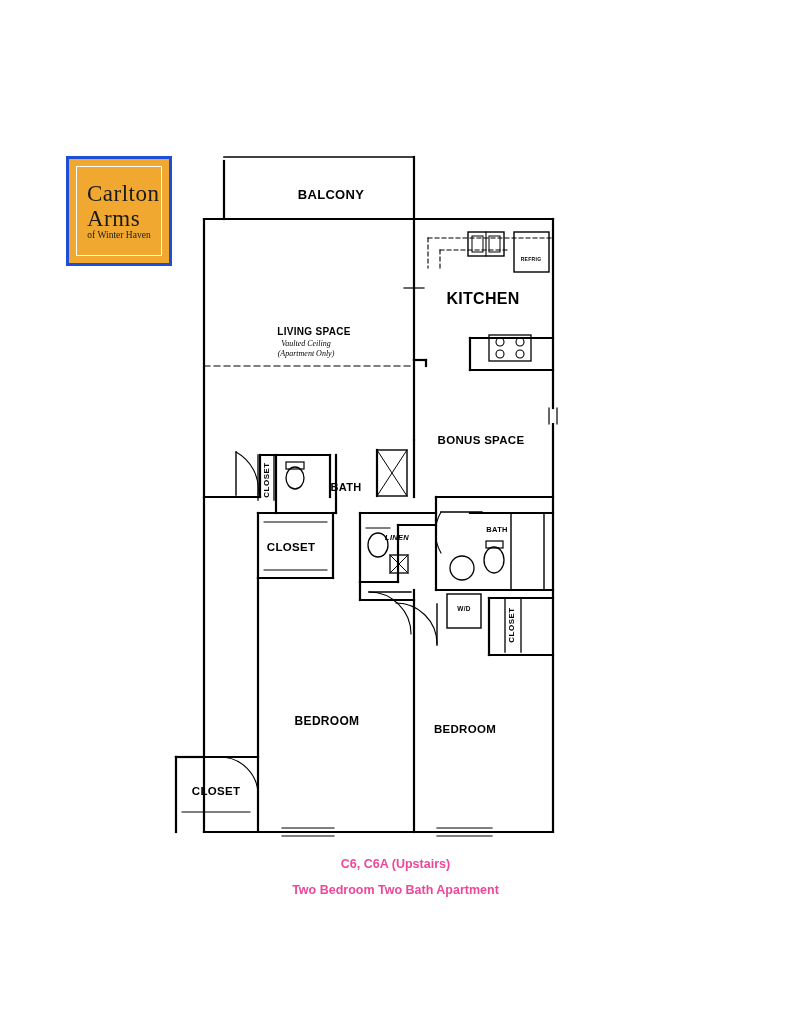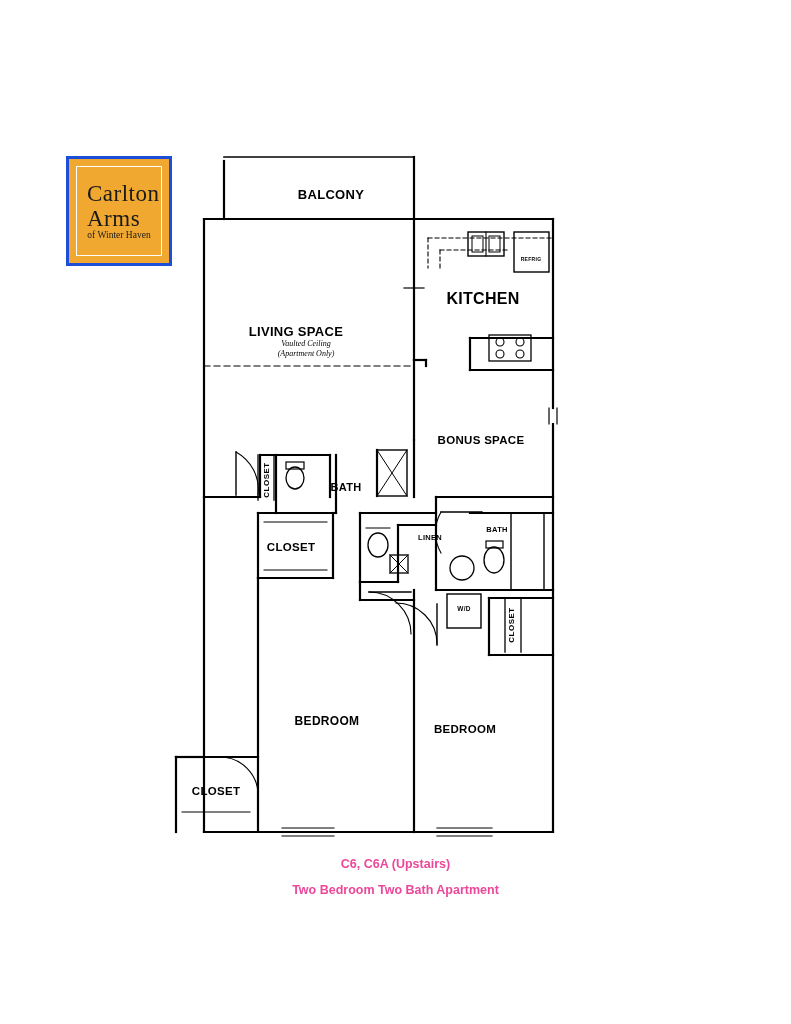--- a/index.html
+++ b/index.html
@@ -253,31 +253,31 @@
 
 <div class="logo-box">
   <div class="logo-inner">
     <div class="logo-line1">Carlton</div>
     <div class="logo-line2">Arms</div>
     <div class="logo-sub">of Winter Haven</div>
   </div>
 </div>
 
 <div class="room-label" style="left:331px; top:194px; font-size:13px;">BALCONY</div>
-<div class="room-label" style="left:296px; top:331px; font-size:13px;">LIVING SPACE</div>
+<div class="room-label" style="left:314px; top:331px; font-size:10px;">LIVING SPACE</div>
 <div class="sub-note" style="left:306px; top:339px;">
   <span>Vaulted Ceiling</span><br>
   <span>(Apartment Only)</span>
 </div>
 <div class="room-label" style="left:483px; top:299px; font-size:16px;">KITCHEN</div>
 <div class="room-label" style="left:531px; top:259px; font-size:5px;">REFRIG</div>
 <div class="room-label" style="left:481px; top:440px; font-size:11.5px;">BONUS SPACE</div>
 <div class="room-label" style="left:346px; top:487px; font-size:11px;">BATH</div>
 <div class="room-label" style="left:291px; top:547px; font-size:11.5px;">CLOSET</div>
-<div class="room-label" style="left:430px; top:537px; font-size:7.5px;">LINEN</div>
+<div class="room-label" style="left:397px; top:537px; font-size:7.5px;font-style:italic;">LINEN</div>
 <div class="room-label" style="left:497px; top:529px; font-size:7.5px;">BATH</div>
 <div class="room-label" style="left:464px; top:608px; font-size:6.5px;">W/D</div>
 <div class="room-label" style="left:327px; top:721px; font-size:12px;">BEDROOM</div>
 <div class="room-label" style="left:465px; top:729px; font-size:11.5px;">BEDROOM</div>
 <div class="room-label" style="left:216px; top:791px; font-size:11.5px;">CLOSET</div>
 
 <div class="vert-label" style="left:266px; top:480px; transform: translate(-50%,-50%) rotate(-90deg);">CLOSET</div>
 <div class="vert-label" style="left:511px; top:625px; transform: translate(-50%,-50%) rotate(-90deg);">CLOSET</div>
 
 <div class="caption line1">Two Bedroom Two Bath Apartment</div>

